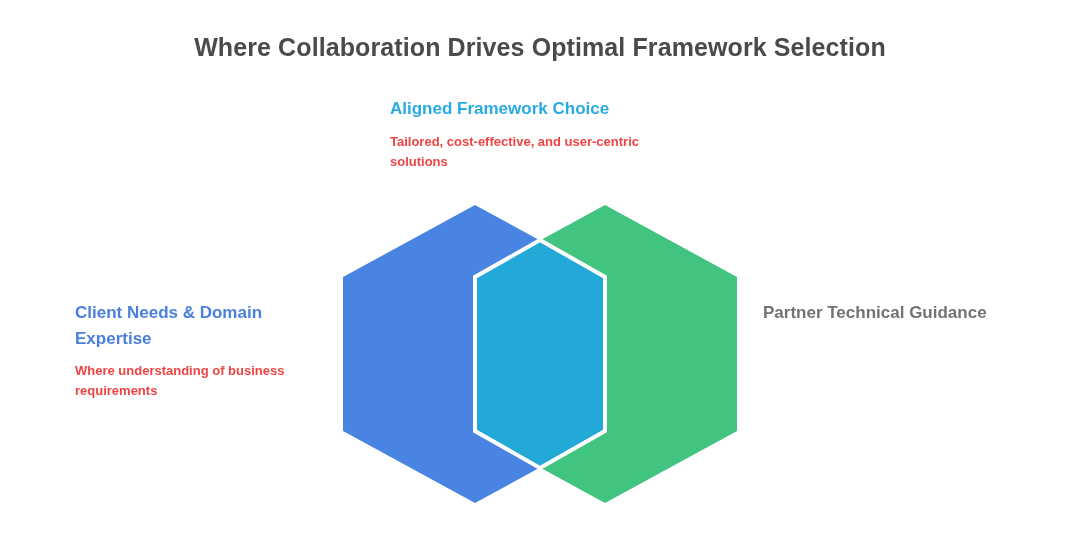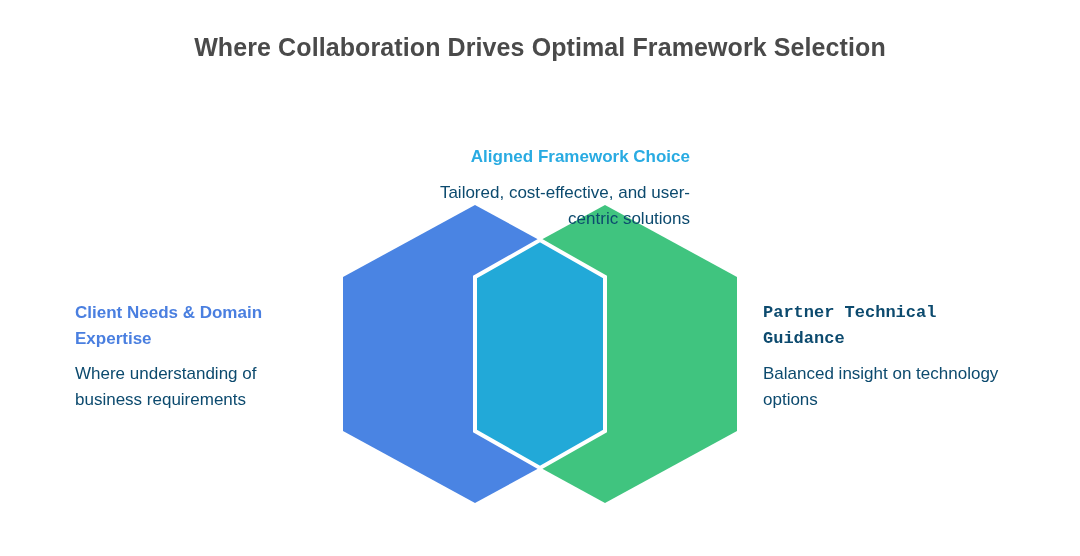--- a/index.html
+++ b/index.html
@@ -52,54 +52,53 @@
   .label-block {
     position: absolute;
   }
   .label-heading {
     font-size: 17px;
     font-weight: bold;
     line-height: 1.5;
     margin: 0 0 10px 0;
   }
   .label-desc {
-    font-size: 17px;
-    font-weight: normal;
-    color: #0c4a6e;
+    font-size: 13px;
+    font-weight: bold;
+    color: #ef4444;
     line-height: 1.55;
     margin: 0;
   }
 
   
   #label-center {
     top: 96px;
     left: 390px;
     width: 300px;
-    text-align: right;
-    margin-top: 48px;
+    text-align: left;
   }
   #label-center .label-heading { color: #29abe2; }
 
   
   #label-left {
     top: 300px;
     left: 75px;
     width: 245px;
     text-align: left;
   }
   #label-left .label-heading { color: #4a7fe0; }
 
   
   #label-right {
     top: 300px;
     left: 763px;
     width: 245px;
     text-align: left;
   }
-  #label-right .label-heading { color: #0c4a6e; font-family: Liberation Mono, monospace; }
+  #label-right .label-heading { color: #737373; }
 </style>
 </head>
 <body>
 
 <div id="canvas">
 
   <div id="page-title">Where Collaboration Drives Optimal Framework Selection</div>
 
   <svg id="venn-svg" viewBox="0 0 1080 556" aria-hidden="true">
 
@@ -115,16 +114,15 @@
     <div class="label-desc">Tailored, cost-effective, and user-centric solutions</div>
   </div>
 
   <div class="label-block" id="label-left">
     <div class="label-heading">Client Needs &amp; Domain Expertise</div>
     <div class="label-desc">Where understanding of business requirements</div>
   </div>
 
   <div class="label-block" id="label-right">
     <div class="label-heading">Partner Technical Guidance</div>
-    <div class="label-desc">Balanced insight on technology options</div>
   </div>
 
 </div>
 
 </body></html>

